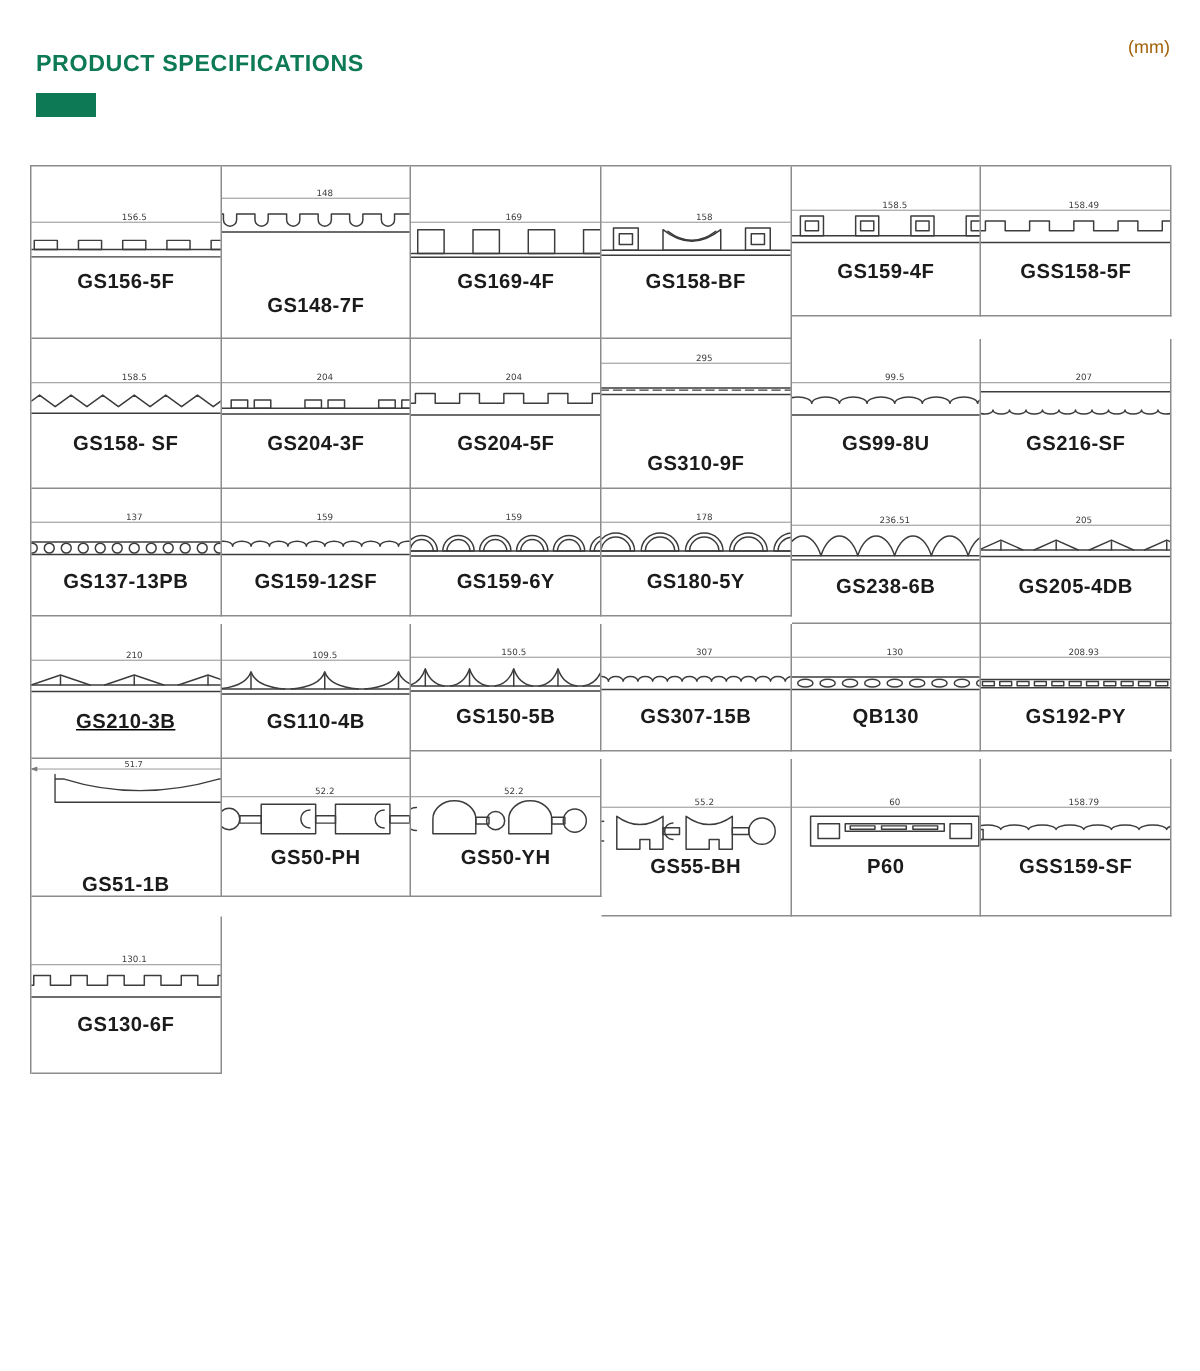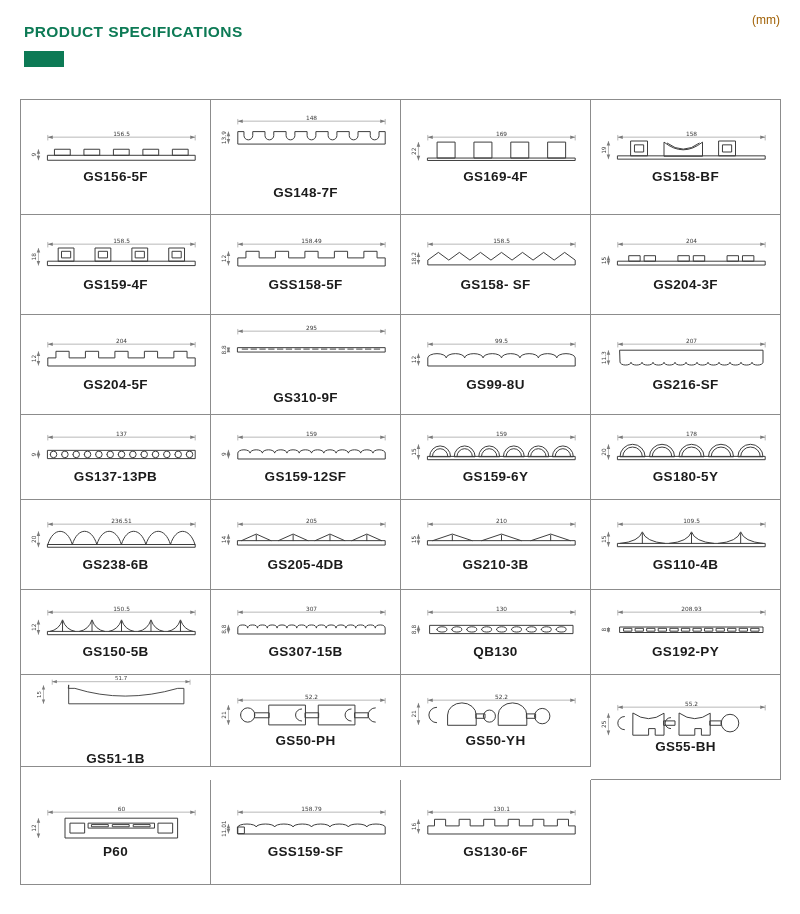--- a/index.html
+++ b/index.html
@@ -1,22 +1,22 @@
 <!DOCTYPE html>
 <html><head>
 <meta charset="utf-8">
 <style>
   html,body{margin:0;padding:0;background:#ffffff;}
   body{width:800px;height:914px;font-family:"Liberation Sans",sans-serif;-webkit-font-smoothing:antialiased;}
-  .page{padding:5px 20px 0 20px;box-sizing:border-box;}
+  .page{padding:16px 20px 0 20px;box-sizing:border-box;}
   .hdr{position:relative;height:94px;}
   .title{position:absolute;left:4px;top:18px;font-size:15.5px;font-weight:bold;letter-spacing:0.4px;}
   .unit{position:absolute;right:0;top:8px;font-size:12px;color:#a16207;}
   .swatch{position:absolute;left:4px;top:46px;width:40px;height:16px;}
-  .grid{display:grid;grid-template-columns:repeat(4,1fr);border-top:1px solid #8c8c8c;border-left:1px solid #8c8c8c;width:760px;text-align:center;}
+  .grid{display:grid;grid-template-columns:repeat(6,1fr);border-top:1px solid #8c8c8c;border-left:1px solid #8c8c8c;width:760px;text-align:center;}
   .cell{border-right:1px solid #8c8c8c;border-bottom:1px solid #8c8c8c;display:flex;flex-direction:column;align-items:center;justify-content:center;box-sizing:border-box;overflow:hidden;}
   .draw{width:176px;height:auto;display:block;}
   .dim path{stroke:#7a7a7a;stroke-width:0.5;fill:none;}
   .dim .ar{fill:#7a7a7a;stroke:none;}
   .dim text{font-size:5.3px;fill:#3d3d3d;font-family:"DejaVu Sans",sans-serif;}
   .prof path{stroke:#3c3c3c;stroke-width:0.9;fill:none;stroke-linejoin:round;stroke-linecap:round;}
   .code{font-size:13.5px;font-weight:bold;color:#1b1b1b;letter-spacing:0.3px;margin-top:1px;}
 </style>
 </head>
 <body>
@@ -419,21 +419,21 @@
             <path d="M54.9,21.5L68.3,15.5L81.7,21.5"></path>
             <path d="M68.3,16.5V21.5"></path>
             <path d="M88.3,21.5L101.8,15.5L115.2,21.5"></path>
             <path d="M101.8,16.5V21.5"></path>
             <path d="M121.8,21.5L135.3,15.5L148.7,21.5"></path>
             <path d="M135.3,16.5V21.5"></path>
           </g>
         </svg>
         <div class="code">GS205-4DB</div>
       </div>
-      <div class="cell" style="height: 90px;">
+      <div class="cell" style="height: 90px; text-decoration: underline;">
         <svg class="draw" viewBox="0 0 160 35" xmlns="http://www.w3.org/2000/svg">
           <g class="dim">
             <path d="M18,6.5H152M18,4.5V9.5M152,4.5V9.5"></path>
             <path class="ar" d="M18,6.5l4.5,-1.6l0,3.2z"></path>
             <path class="ar" d="M152,6.5l-4.5,-1.6l0,3.2z"></path>
             <text x="85" y="5" text-anchor="middle">210</text>
             <path d="M9.5,15.5V25.5"></path>
             <path class="ar" d="M9.5,15.5l-1.6,4.2l3.2,0z"></path>
             <path class="ar" d="M9.5,25.5l-1.6,-4.2l3.2,0z"></path>
             <text transform="translate(7.2,20.5) rotate(-90)" text-anchor="middle">15</text>

